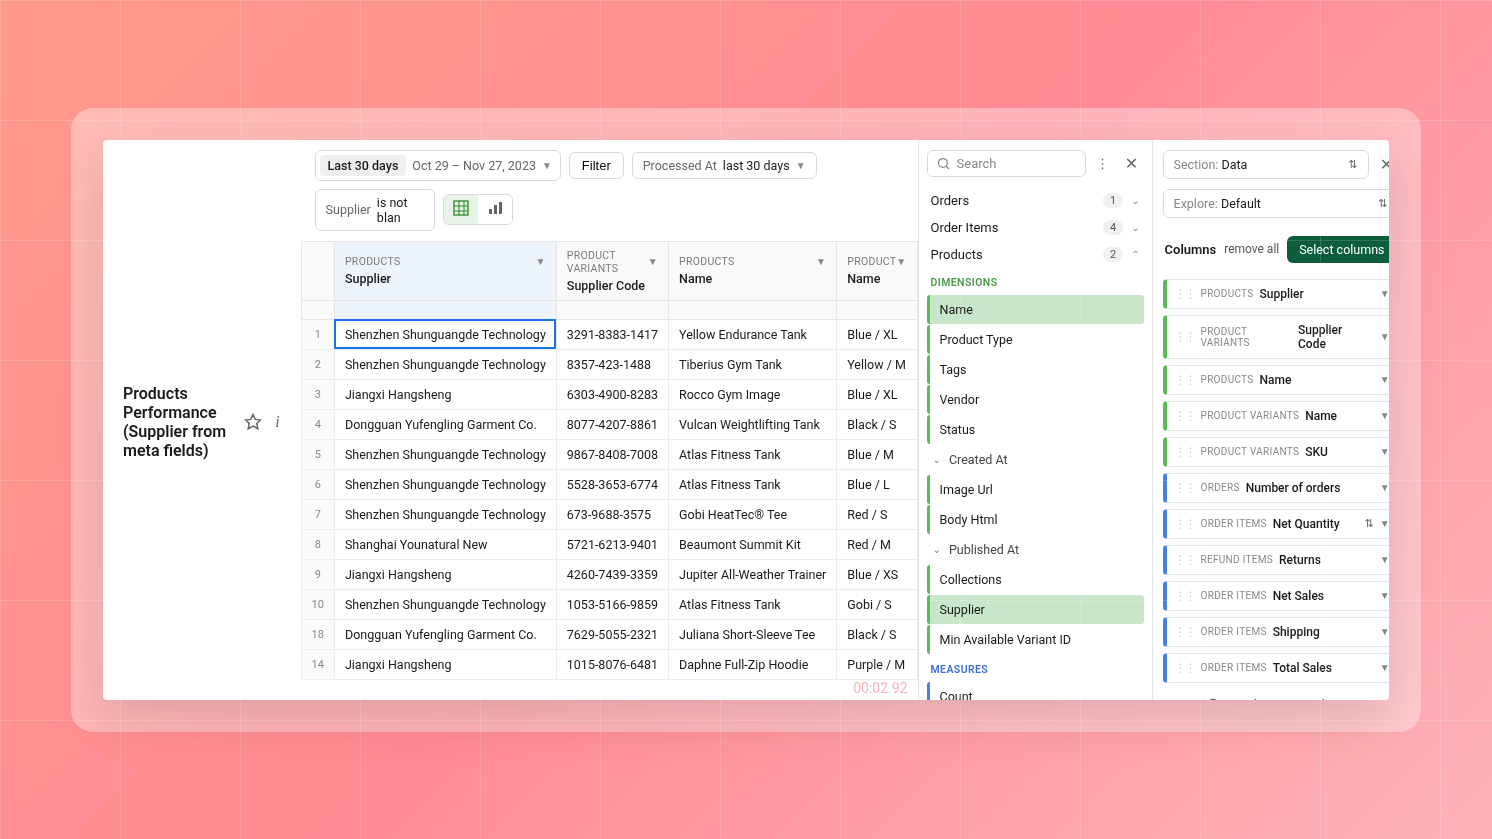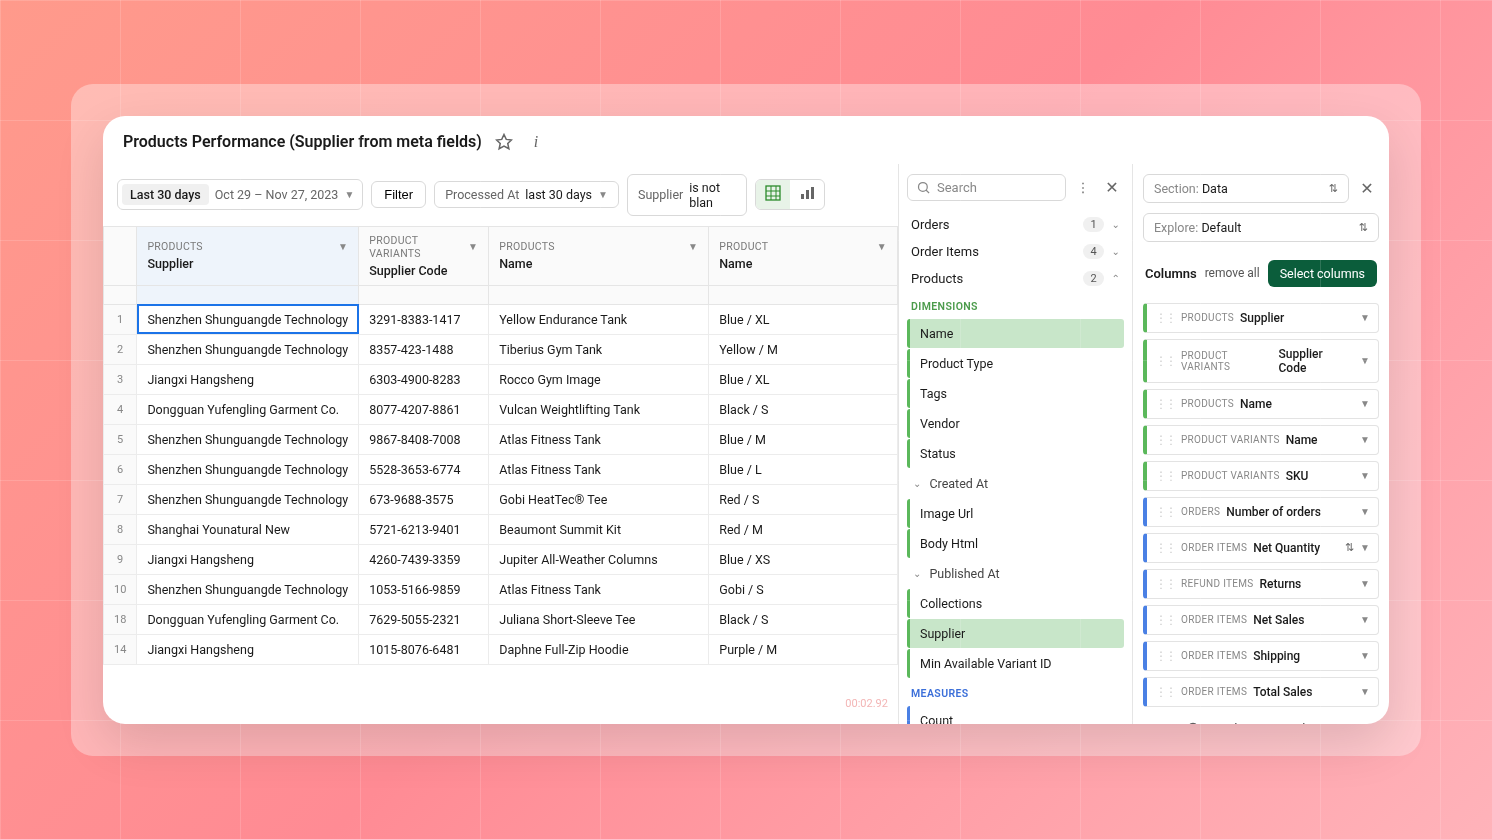--- a/index.html
+++ b/index.html
@@ -25,25 +25,25 @@
   pointer-events: none;
 }
 .outer-card {
   background: rgba(255,255,255,0.35);
   border-radius: 22px;
   padding: 32px;
   width: 1350px;
 }
 .app {
   background: #fff;
-  border-radius: 22px;
+  border-radius: 4px;
   overflow: hidden;
   box-shadow: 0 20px 50px rgba(0,0,0,0.12);
   display: flex;
-  flex-direction: column;
+  flex-direction: row;
 }
 .titlebar {
   padding: 16px 20px 12px;
   display: flex;
   align-items: center;
   gap: 12px;
 }
 .title { font-size: 16px; font-weight: 600; }
 .icon-btn { width: 20px; height: 20px; display:flex; align-items:center; justify-content:center; cursor:pointer; color:#666; }
 .body { display:flex; height: 560px; }
@@ -61,21 +61,21 @@
 .table-wrap { flex:1; overflow:auto; position:relative; }
 table { border-collapse:collapse; min-width:100%; }
 thead th { background:#fafafa; border:1px solid #e5e5e5; padding:0; font-weight:400; font-size:11px; text-align:left; }
 thead th.sel { background:#eef4fb; }
 .th-inner { padding:7px 10px; }
 .th-cat { display:flex; align-items:center; justify-content:space-between; color:#7a7a7a; text-transform:uppercase; font-size:10.5px; letter-spacing:0.3px; }
 .th-sub { font-size:12.5px; color:#1a1a1a; padding-top:3px; font-weight:500; }
 tbody td { border:1px solid #ececec; padding:7px 10px; font-size:12.5px; white-space:nowrap; }
 .rownum { width:26px; text-align:center; color:#888; background:#fafafa; font-size:11px; }
 tbody tr:first-child .c1 { outline:2px solid #1b73e8; outline-offset:-2px; }
-.bottom-time { position:absolute; bottom:14px; right:10px; color:#f3b5b5; font-size:11px; }
+.bottom-time { position:absolute; bottom:4px; right:10px; color:#f3b5b5; font-size:14px; }
 
 .mid-pane { width:234px; border-right:1px solid #e5e5e5; display:flex; flex-direction:column; }
 .search-row { display:flex; align-items:center; gap:4px; padding:10px 8px; }
 .search-box { flex:1; display:flex; align-items:center; gap:6px; border:1px solid #d9d9d9; border-radius:6px; padding:5px 8px; color:#888; }
 .kebab { width:26px; display:flex; justify-content:center; color:#666; cursor:pointer; }
 .close-x { width:24px; display:flex; justify-content:center; color:#666; cursor:pointer; font-size:16px; }
 .tree { overflow-y:auto; padding: 0 8px 10px; flex:1; }
 .tree-group { display:flex; align-items:center; justify-content:space-between; padding:6px 4px; font-size:13px; cursor:pointer; }
 .tree-group .right { display:flex; align-items:center; gap:8px; }
 .badge { background:#f0f0f0; border-radius:10px; padding:1px 7px; font-size:11px; color:#555; }
@@ -277,21 +277,21 @@
                   <td class="rownum">8</td>
                   <td class="c1">Shanghai Younatural New</td>
                   <td class="c2">5721-6213-9401</td>
                   <td class="c3">Beaumont Summit Kit</td>
                   <td class="c4">Red / M</td>
                 </tr>
                 <tr>
                   <td class="rownum">9</td>
                   <td class="c1">Jiangxi Hangsheng</td>
                   <td class="c2">4260-7439-3359</td>
-                  <td class="c3">Jupiter All-Weather Columns</td>
+                  <td class="c3">Jupiter All-Weather Trainer</td>
                   <td class="c4">Blue / XS</td>
                 </tr>
                 <tr>
                   <td class="rownum">10</td>
                   <td class="c1">Shenzhen Shunguangde Technology</td>
                   <td class="c2">1053-5166-9859</td>
                   <td class="c3">Atlas Fitness Tank</td>
                   <td class="c4">Gobi / S</td>
                 </tr>
                 <tr>

